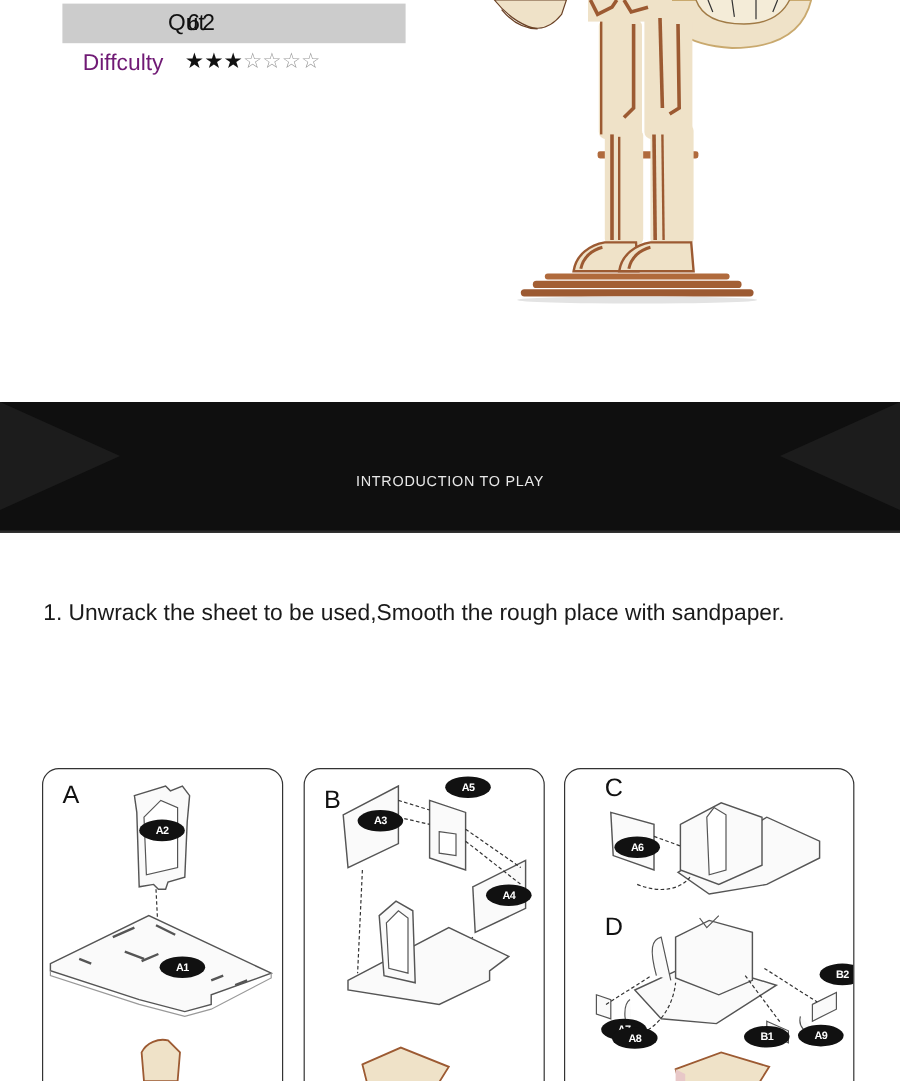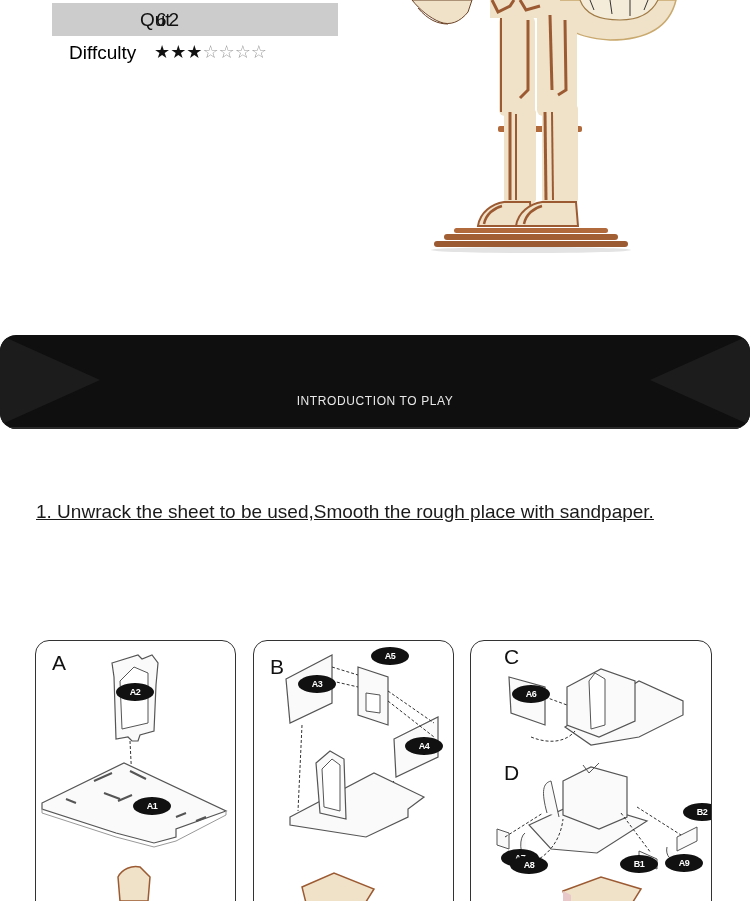--- a/index.html
+++ b/index.html
@@ -4,40 +4,40 @@
 <style>
   * { box-sizing: border-box; margin: 0; padding: 0; }
   html, body { width: 750px; height: 901px; overflow: hidden; background: #ffffff; }
   body { position: relative; font-family: "Liberation Sans", sans-serif; color: #1a1a1a; }
 
   
   .spec-row-qut { position: absolute; left: 52px; top: 3px; width: 286px; height: 33px; background: #cccccc; }
   .spec-row-qut .label { position: absolute; left: 40px; top: 6px; font-size: 19px; color: #111; margin-left: 48px; }
   .spec-row-qut .value { position: absolute; left: 104px; top: 6px; font-size: 19px; letter-spacing: 2px; color: #111; }
   .spec-row-diff { position: absolute; left: 52px; top: 40px; width: 286px; height: 26px; }
-  .spec-row-diff .label { position: absolute; left: 17px; top: 2px; font-size: 19px; color: #000000; }
+  .spec-row-diff .label { position: absolute; left: 17px; top: 2px; font-size: 19px; color: #701a75; }
   .stars { position: absolute; left: 102px; top: 1px; font-size: 18px; letter-spacing: 0px; font-family: "DejaVu Sans", sans-serif; }
   .star-filled { color: #111; }
   .star-empty { color: #9a9a9a; }
 
   
   .product { position: absolute; left: 380px; top: 0; width: 320px; height: 260px; }
 
   
-  .banner { position: absolute; left: 0; top: 335px; width: 750px; height: 94px; background: #0f0f0f; overflow: hidden; border-radius: 16px; }
+  .banner { position: absolute; left: 0; top: 335px; width: 750px; height: 109px; background: #0f0f0f; overflow: hidden; }
   .banner .tri-left { position: absolute; left: 0; top: 0; width: 0; height: 0;
     border-top: 45px solid transparent; border-bottom: 45px solid transparent; border-left: 100px solid #1c1c1c; }
   .banner .tri-right { position: absolute; right: 0; top: 0; width: 0; height: 0;
     border-top: 45px solid transparent; border-bottom: 45px solid transparent; border-right: 100px solid #1c1c1c; }
   .banner .title { position: absolute; left: 0; right: 0; top: 59px; text-align: center; color: #e8e8e8; font-size: 12px; letter-spacing: 0.6px; }
   .banner .bottom-line { position: absolute; left: 0; bottom: 0; width: 100%; height: 2px; background: #2a2a2a; }
 
   
   .steps { position: absolute; left: 36px; top: 496px; list-style: none; }
-  .steps li { font-size: 19px; line-height: 31px; color: #1a1a1a; white-space: nowrap; text-decoration: underline; }
+  .steps li { font-size: 19px; line-height: 31px; color: #1a1a1a; white-space: nowrap; }
 
   
   .panel { position: absolute; top: 640px; height: 280px; border: 1.5px solid #333; border-radius: 14px; background: #fff; overflow: hidden; }
   .panel-a { left: 35px; width: 201px; }
   .panel-b { left: 253px; width: 201px; }
   .panel-c { left: 470px; width: 242px; }
   .panel-letter { position: absolute; font-size: 21px; color: #111; }
   .panel svg { position: absolute; left: 0; top: 0; }
   .badge { position: absolute; width: 38px; height: 18px; border-radius: 50%; background: #111; color: #fff; font-size: 9px; font-weight: bold; text-align: center; line-height: 18px; letter-spacing: -0.5px; }
 </style>
@@ -151,19 +151,19 @@
     <path d="M58 184 L110 160 L176 180 L126 212 L80 208 Z" fill="#fafafa" stroke="#555" stroke-width="1.2"></path>
     <path d="M92 140 L120 126 L156 136 L156 176 L128 188 L92 174 Z" fill="#fafafa" stroke="#555" stroke-width="1.2"></path>
     <path d="M112 124 L118 132 L128 122" stroke="#555" stroke-width="1" fill="none"></path>
     <path d="M76 172 C70 150 72 142 80 140 L88 176" fill="#fafafa" stroke="#555" stroke-width="1"></path>
     <path d="M26 188 L38 192 L38 208 L26 204 Z M54 192 C48 196 48 214 56 220" fill="#fafafa" stroke="#555" stroke-width="1"></path>
     <path d="M168 210 L186 218 L186 228 L168 220 Z M206 196 L226 186 L226 200 L206 210 Z M196 206 C194 214 200 222 208 218" fill="#fafafa" stroke="#555" stroke-width="1"></path>
     <path d="M34 196 L72 172 M60 222 C80 214 90 196 92 178 M150 172 L180 212 M166 166 L210 194" stroke="#333" stroke-width="1" stroke-dasharray="3,2" fill="none"></path>
     <path d="M92 250 L130 236 L170 248 L160 264 L96 264 Z" fill="#efe2c8" stroke="#9c5a32" stroke-width="1.5"></path>
     <path d="M92 250 L92 264 L100 264 L100 254 Z" fill="#e8c8c8"></path>
   </svg>
-  <span class="badge" style="left:41px;top:44px;">A6</span>
+  <span class="badge" style="left:41px;top:56px;">A6</span>
   <span class="badge" style="left:212px;top:162px;">B2</span>
   <span class="badge" style="left:18px;top:208px;margin-left:12px;">A7</span>
   <span class="badge" style="left:39px;top:215px;">A8</span>
   <span class="badge" style="left:149px;top:214px;">B1</span>
   <span class="badge" style="left:194px;top:213px;">A9</span>
 </div>
 
 </body></html>

